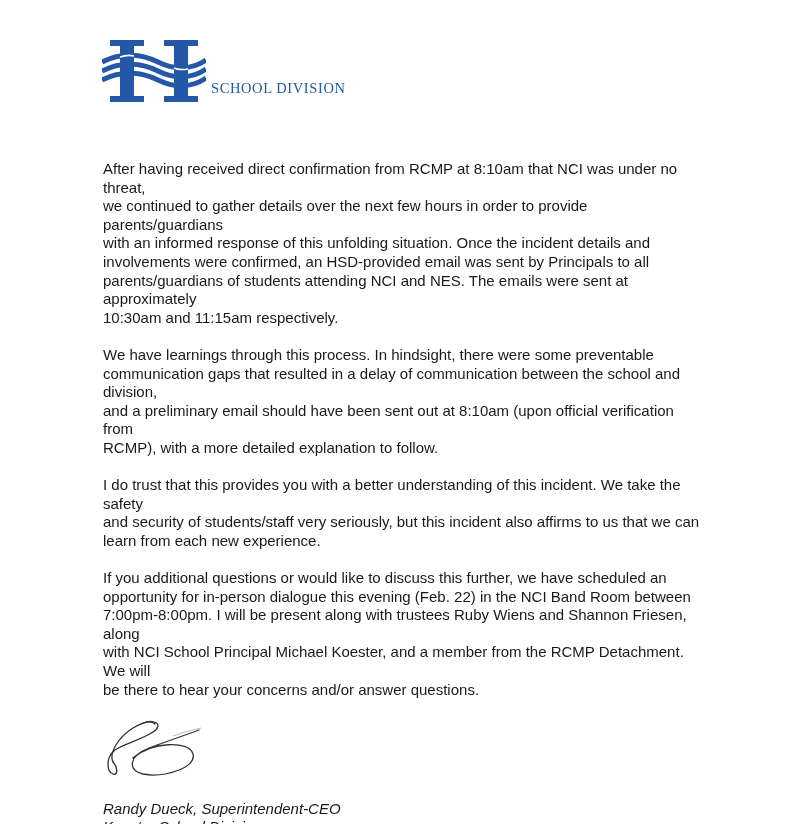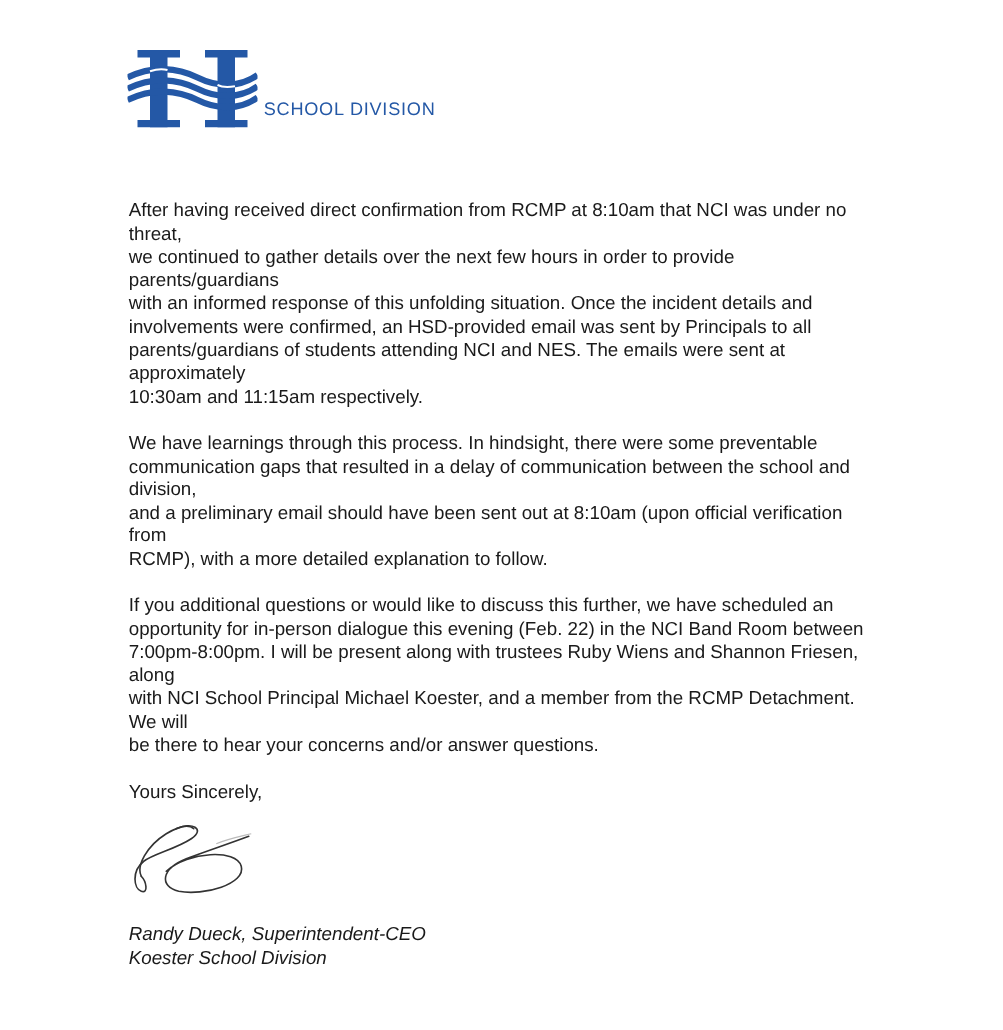--- a/index.html
+++ b/index.html
@@ -12,21 +12,21 @@
       position: absolute; left: 102px; top: 40px; width: 320px; height: 62px;
     }
     .logo-mark { position: absolute; left: 0; top: 0; width: 104px; height: 62px; }
     .logo-name {
       position: absolute; left: 108px; top: -2px;
       font-family: "Liberation Serif", "DejaVu Serif", serif;
       font-size: 43px; line-height: 48px; color: #2458a6; letter-spacing: 0.5px;
     }
     .logo-sub {
       position: absolute; left: 109px; top: 40px;
-      font-family: Liberation Sans, sans-serif;
+      font-family: Liberation Serif, serif;
       font-size: 14.5px; line-height: 16px; color: #2458a6; letter-spacing: 0.6px;
     }
     .letter {
       position: absolute; left: 103px; top: 160px; width: 600px;
       font-size: 15px; line-height: 18.6px;
     }
     .para { margin: 0 0 18.6px 0; white-space: pre-line; }
     .closing { margin: 0; }
     .signature { display: block; margin: 14px 0 20px 0; width: 100px; height: 62px; }
     .sig-name, .sig-org { margin: 0; font-style: italic; }
@@ -63,26 +63,28 @@
   <p class="para">After having received direct confirmation from RCMP at 8:10am that NCI was under no threat,
 we continued to gather details over the next few hours in order to provide parents/guardians
 with an informed response of this unfolding situation. Once the incident details and
 involvements were confirmed, an HSD-provided email was sent by Principals to all
 parents/guardians of students attending NCI and NES. The emails were sent at approximately
 10:30am and 11:15am respectively.</p>
   <p class="para">We have learnings through this process. In hindsight, there were some preventable
 communication gaps that resulted in a delay of communication between the school and division,
 and a preliminary email should have been sent out at 8:10am (upon official verification from
 RCMP), with a more detailed explanation to follow.</p>
+  <p class="para">I do trust that this provides you with a better understanding of this incident. We take the safety
+and security of students/staff very seriously, but this incident also affirms to us that we can
+learn from each new experience.</p>
   <p class="para">If you additional questions or would like to discuss this further, we have scheduled an
 opportunity for in-person dialogue this evening (Feb. 22) in the NCI Band Room between
 7:00pm-8:00pm.  I will be present along with trustees Ruby Wiens and Shannon Friesen, along
 with NCI School Principal Michael Koester, and a member from the RCMP Detachment. We will
 be there to hear your concerns and/or answer questions.</p>
-  <p class="closing">Yours Sincerely,</p>
   <svg class="signature" viewBox="0 0 100 62">
     <g fill="none" stroke="#333333" stroke-width="1.3" stroke-linecap="round">
       <path d="M38 6 C 50 0, 62 6, 50 14 C 38 22, 20 26, 12 32 C 2 40, 4 54, 10 56 C 16 58, 14 48, 10 44"></path>
       <path d="M10 44 C 6 36, 14 20, 30 10 C 40 4, 48 2, 52 6"></path>
       <path d="M30 40 C 48 24, 86 22, 90 36 C 94 50, 60 60, 40 56 C 24 52, 26 38, 46 30 C 62 24, 80 18, 96 12"></path>
     </g>
     <path d="M70 18 C 80 14, 90 12, 98 10" fill="none" stroke="#bbbbbb" stroke-width="1"></path>
   </svg>
   <p class="sig-name">Randy Dueck, Superintendent-CEO</p>
   <p class="sig-org">Koester School Division</p>

